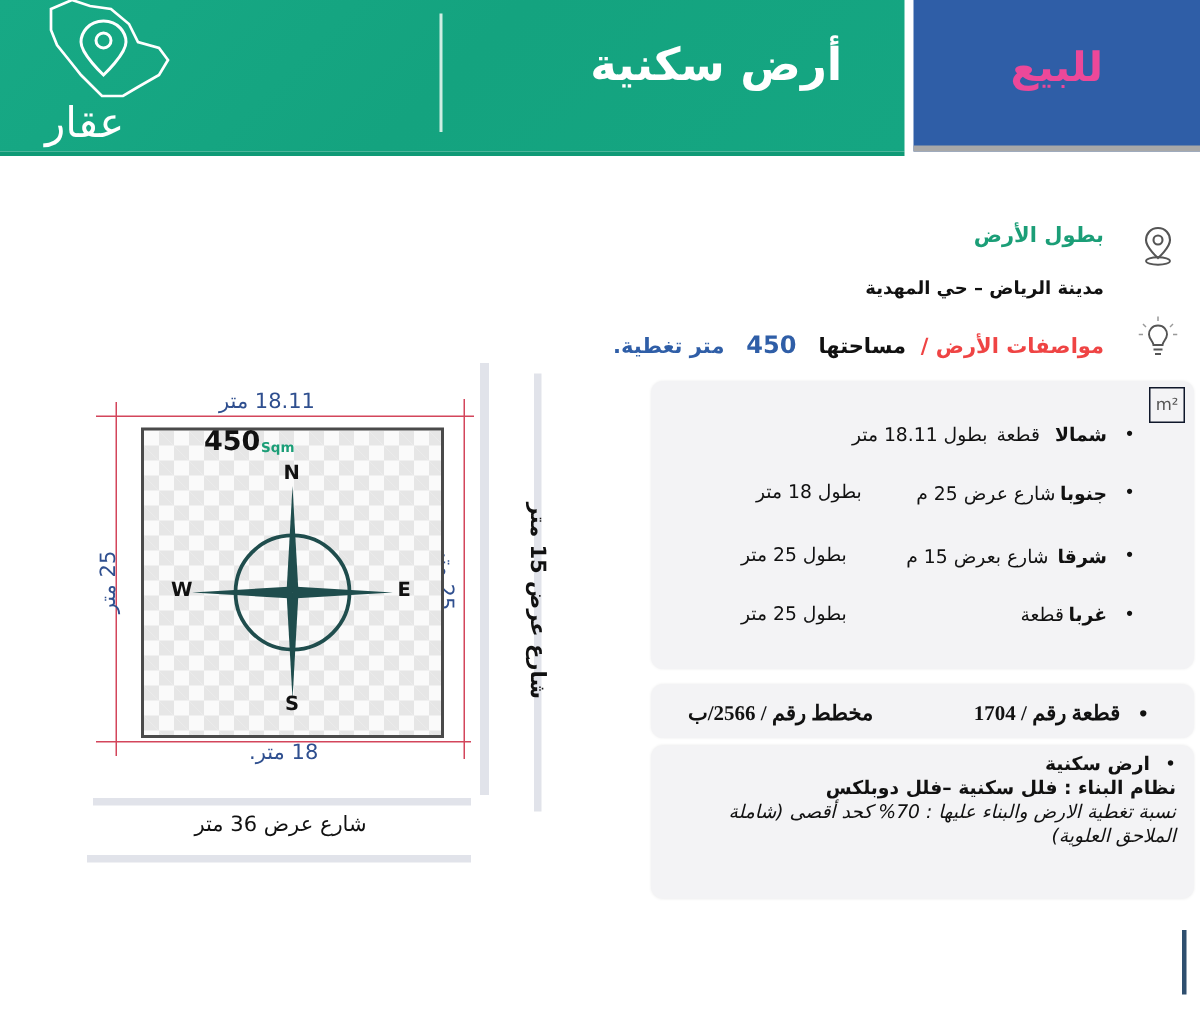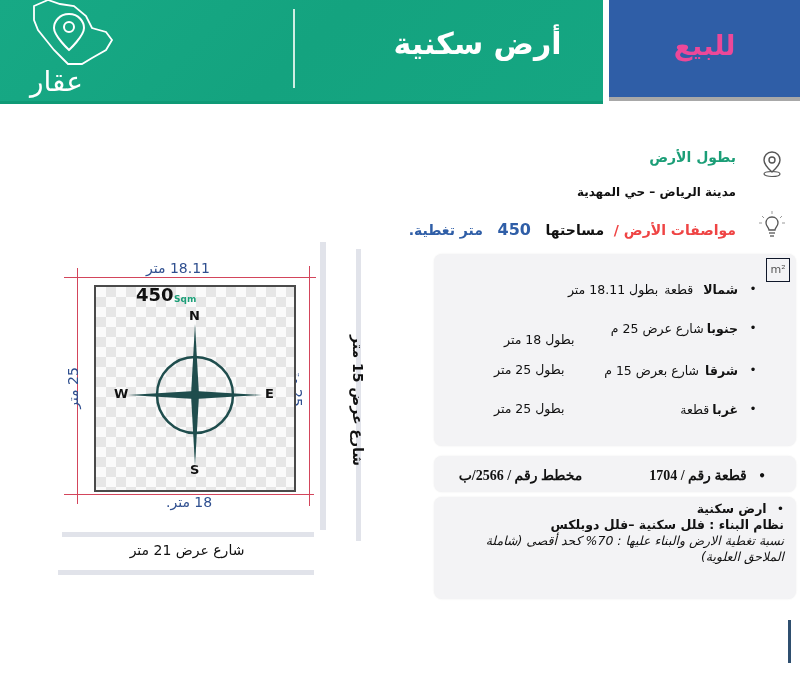--- a/index.html
+++ b/index.html
@@ -145,21 +145,21 @@
     <span class="b">شمالا</span>
     <span style="margin-right:10px;">قطعة</span>
     <span style="margin-right:6px;">بطول 18.11 متر</span>
   </div>
 
   <div class="bullet-row" style="top:63px;">
     <span class="dot">•</span>
     <span class="b">جنوبا</span>
     <span style="margin-right:3px;">شارع عرض 25 م</span>
   </div>
-  <div class="len" style="top:78px;left:70px;">بطول 18 متر</div>
+  <div class="len" style="top:66px;left:70px;">بطول 18 متر</div>
 
   <div class="bullet-row" style="top:105px;">
     <span class="dot">•</span>
     <span class="b">شرقا</span>
     <span style="margin-right:6px;">شارع بعرض 15 م</span>
   </div>
   <div class="len" style="top:108px;left:60px;">بطول 25 متر</div>
 
   <div class="bullet-row" style="top:144px;">
     <span class="dot">•</span>
@@ -184,21 +184,21 @@
     <div class="b">نظام البناء :  فلل سكنية –فلل دوبلكس</div>
     <div><span class="b" style="font-weight:normal;font-style:italic;">نسبة تغطية الارض والبناء عليها : 70% كحد أقصى (شاملة الملاحق العلوية)</span></div>
   </div>
 </div>
 
 <div class="abs road-right-1"></div>
 <div class="abs road-right-2"></div>
 <div class="abs road-label-right">شارع عرض 15 متر</div>
 <div class="abs road-bottom-1"></div>
 <div class="abs road-bottom-2"></div>
-<div class="abs road-label-bottom">شارع عرض 21 متر</div>
+<div class="abs road-label-bottom">شارع عرض 36 متر</div>
 
 <div class="abs dim-line-h" style="left:64px;top:277px;width:252px;"></div>
 <div class="abs dim-line-h" style="left:64px;top:494px;width:250px;"></div>
 <div class="abs dim-line-v" style="left:77px;top:268px;height:236px;"></div>
 <div class="abs dim-line-v" style="left:309px;top:266px;height:240px;"></div>
 
 <div class="abs dim-text" style="left:146px;top:260px;">18.11 متر</div>
 <div class="abs dim-text" style="left:166px;top:494px;">18 متر.</div>
 <div class="abs dim-text" style="left:52px;top:380px;transform:rotate(-90deg);">25 متر</div>
 <div class="abs dim-text" style="left:276px;top:378px;transform:rotate(90deg);">25 متر</div>

